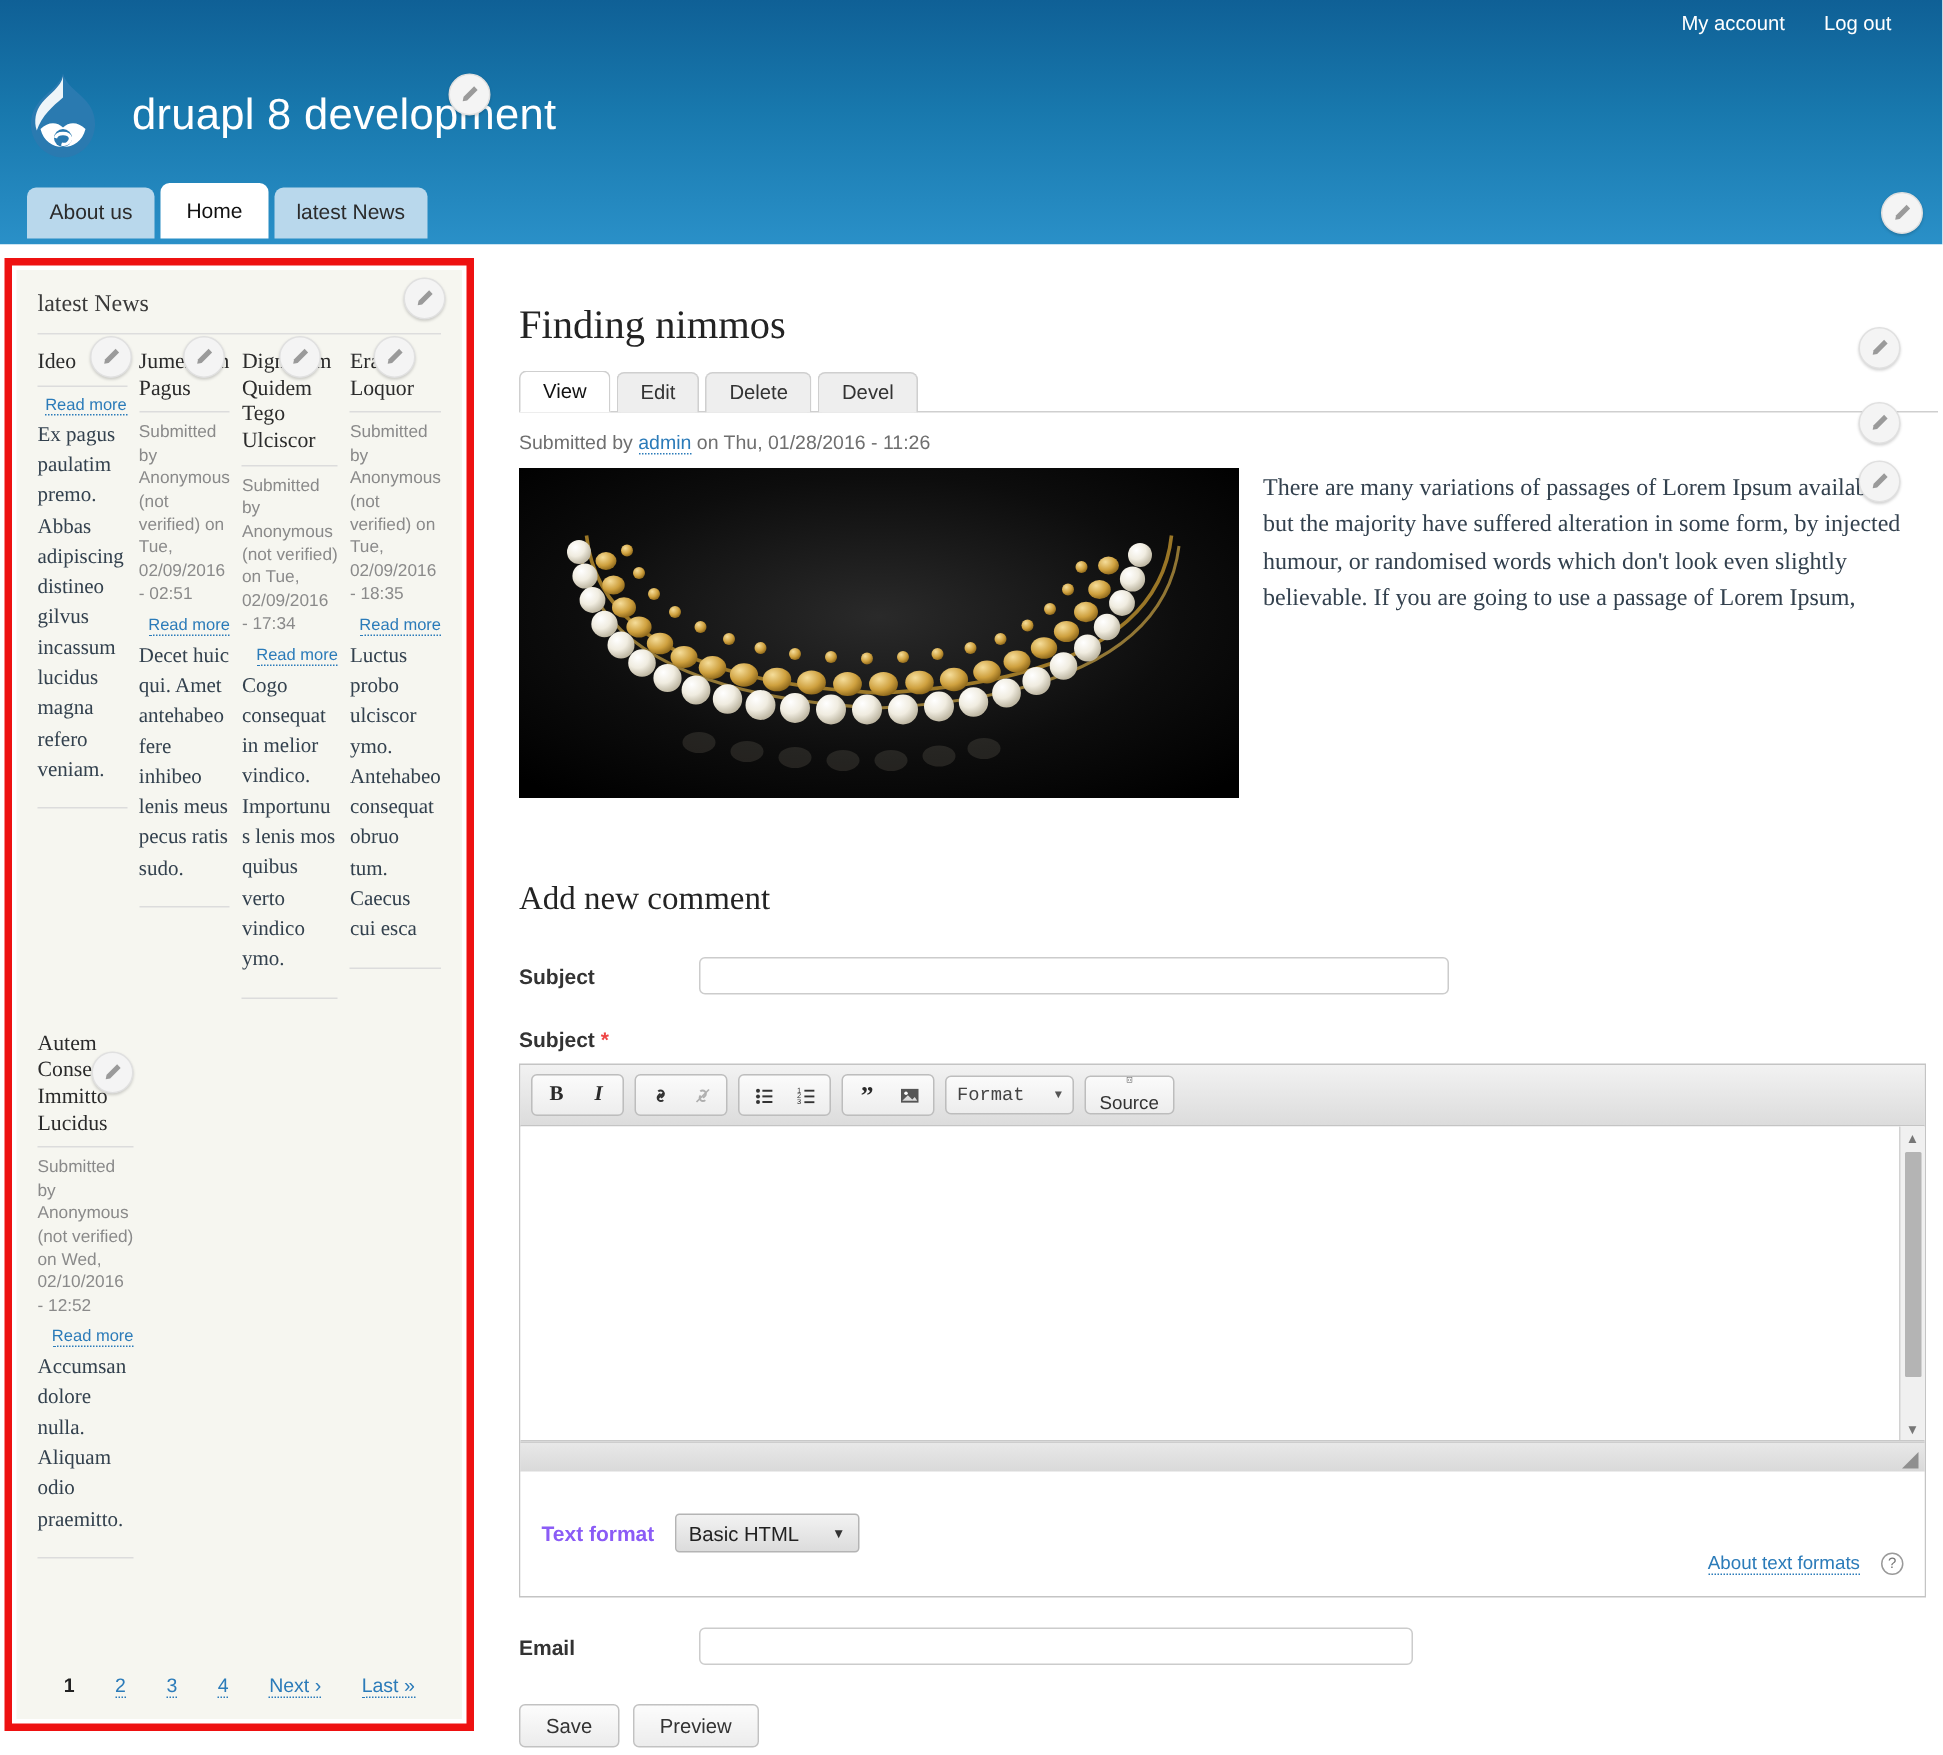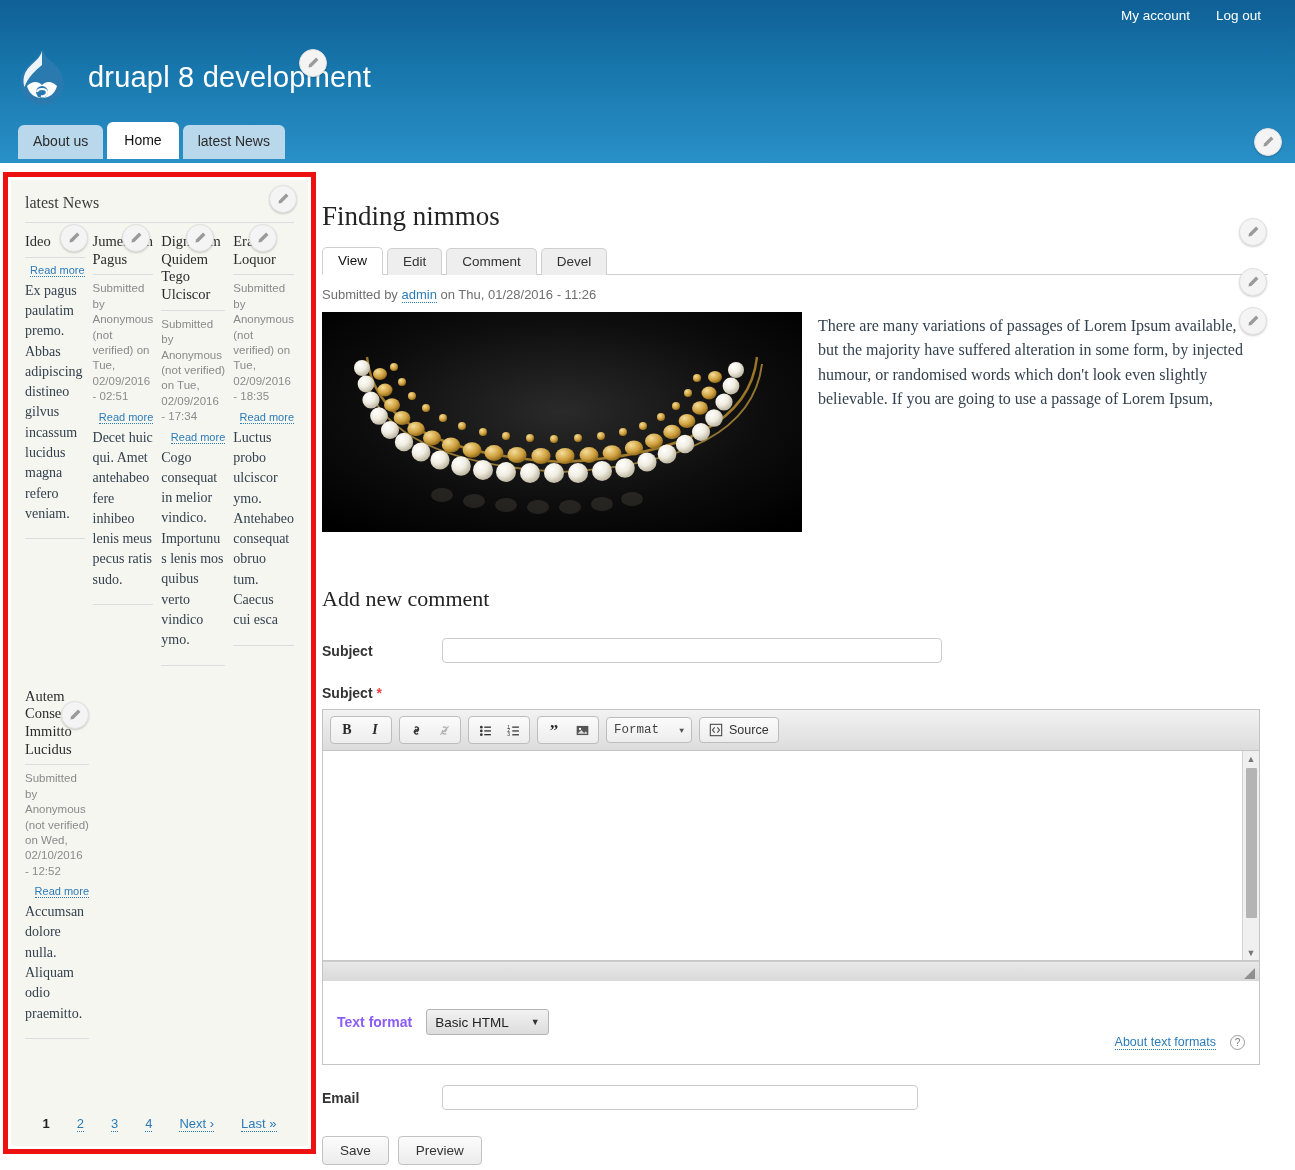--- a/index.html
+++ b/index.html
@@ -100,21 +100,21 @@
     position:absolute; left:14px; right:14px; bottom:14px;
     display:flex; justify-content:center; gap:27px;
     font-size:13px; font-family:"Liberation Sans", sans-serif;
     border-top:1px solid transparent; padding-top:8px;
   }
   .pager .pg { color:#2b7bb9; text-decoration:none; border-bottom:1px dotted #2b7bb9; }
   .pager .pg.current { color:#222; font-weight:bold; border-bottom:none; }
 
   
   .main {
-    position:absolute; left:322px; top:38px; width:946px;
+    position:absolute; left:346px; top:38px; width:946px;
   }
   .node-title {
     font-family:"Liberation Serif", serif; font-size:27px; color:#232323;
     font-weight:400; margin:0 0 14px 0;
   }
   .local-tasks { display:flex; gap:4px; align-items:flex-end; border-bottom:1px solid #cfcfcf; }
   .task {
     background:#eeeeee; border:1px solid #cfcfcf; border-bottom:none;
     border-radius:5px 5px 0 0; padding:5px 15px 6px 15px;
     font-size:13.5px; color:#333; text-decoration:none; position:relative; top:1px;
@@ -172,21 +172,21 @@
   .ck-select {
     display:flex; align-items:center; justify-content:space-between;
     border:1px solid #bdbdbd; border-radius:4px;
     background:linear-gradient(180deg,#fbfbfb,#ededed);
     height:26px; width:86px; padding:0 7px; font-size:12.5px; color:#444;font-family:Liberation Mono, monospace;
   }
   .ck-source {
     display:flex; align-items:center; gap:6px;
     border:1px solid #bdbdbd; border-radius:4px;
     background:linear-gradient(180deg,#fbfbfb,#ededed);
-    height:26px; padding:0 9px; font-size:12.5px; color:#333;
+    height:26px; padding:0 9px; font-size:12.5px; color:#333;flex-direction:column;
   }
   .ck-area { position:relative; height:210px; background:#fff; border-bottom:1px solid #c8c8c8; }
   .ck-scroll {
     position:absolute; right:0; top:0; width:17px; height:100%;
     background:#f0f0f0; border-left:1px solid #d2d2d2;
     display:flex; flex-direction:column; justify-content:space-between; align-items:center;
   }
   .ck-arrow { font-size:9px; color:#777; height:15px; display:flex; align-items:center; }
   .ck-thumb { position:absolute; top:17px; width:11px; height:150px; background:#b4b4b4; border-radius:1px; }
   .ck-resize {
@@ -367,21 +367,21 @@
     </div>
   </div>
 
   <div class="main">
 
     <h1 class="node-title">Finding nimmos</h1>
 
     <div class="local-tasks">
       <a class="task active" href="#">View</a>
       <a class="task" href="#">Edit</a>
-      <a class="task" href="#">Comment</a>
+      <a class="task" href="#">Delete</a>
       <a class="task" href="#">Devel</a>
     </div>
 
     <div class="submitted-line">
       <span>Submitted by </span><a href="#">admin</a><span> on Thu, 01/28/2016 - 11:26</span>
     </div>
 
     <div class="node-image-wrap">
       <svg class="node-image" viewBox="0 0 480 220">
         <defs>

